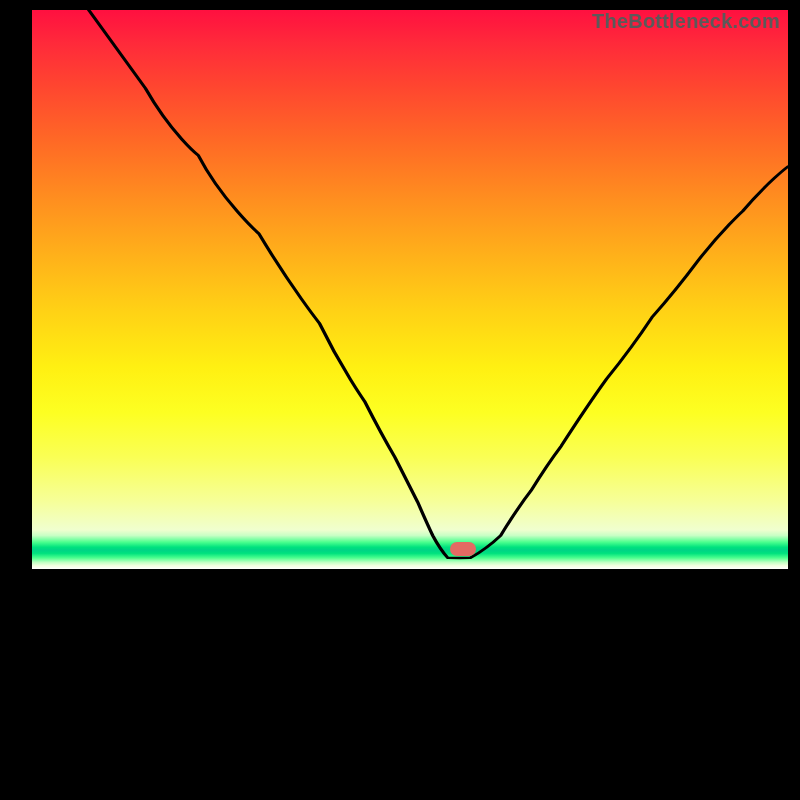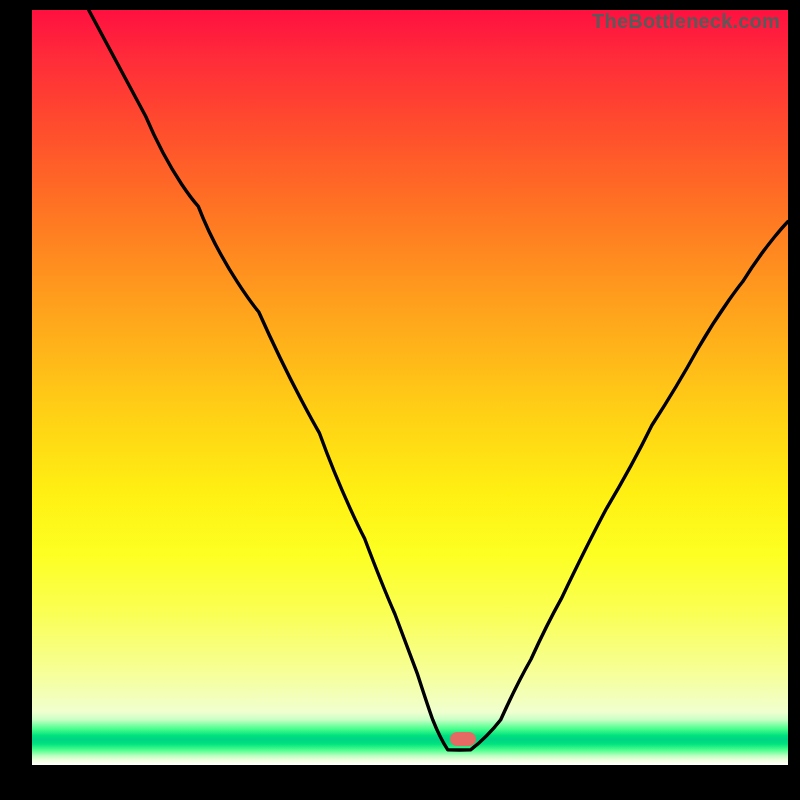--- a/index.html
+++ b/index.html
@@ -15,21 +15,21 @@
     position: relative;
     width: 800px;
     height: 800px;
     background: #000;
   }
   .plot-area {
     position: absolute;
     left: 32px;
     top: 10px;
     width: 756px;
-    height: 755px;
+    height: 559px;
     background: linear-gradient(to bottom,
       #ff1040 0%,
       #ff2a3a 6%,
       #ff472f 14%,
       #ff6b25 24%,
       #ff8f1f 34%,
       #ffb11a 44%,
       #ffd215 54%,
       #fff012 64%,
       #fdff22 72%,

